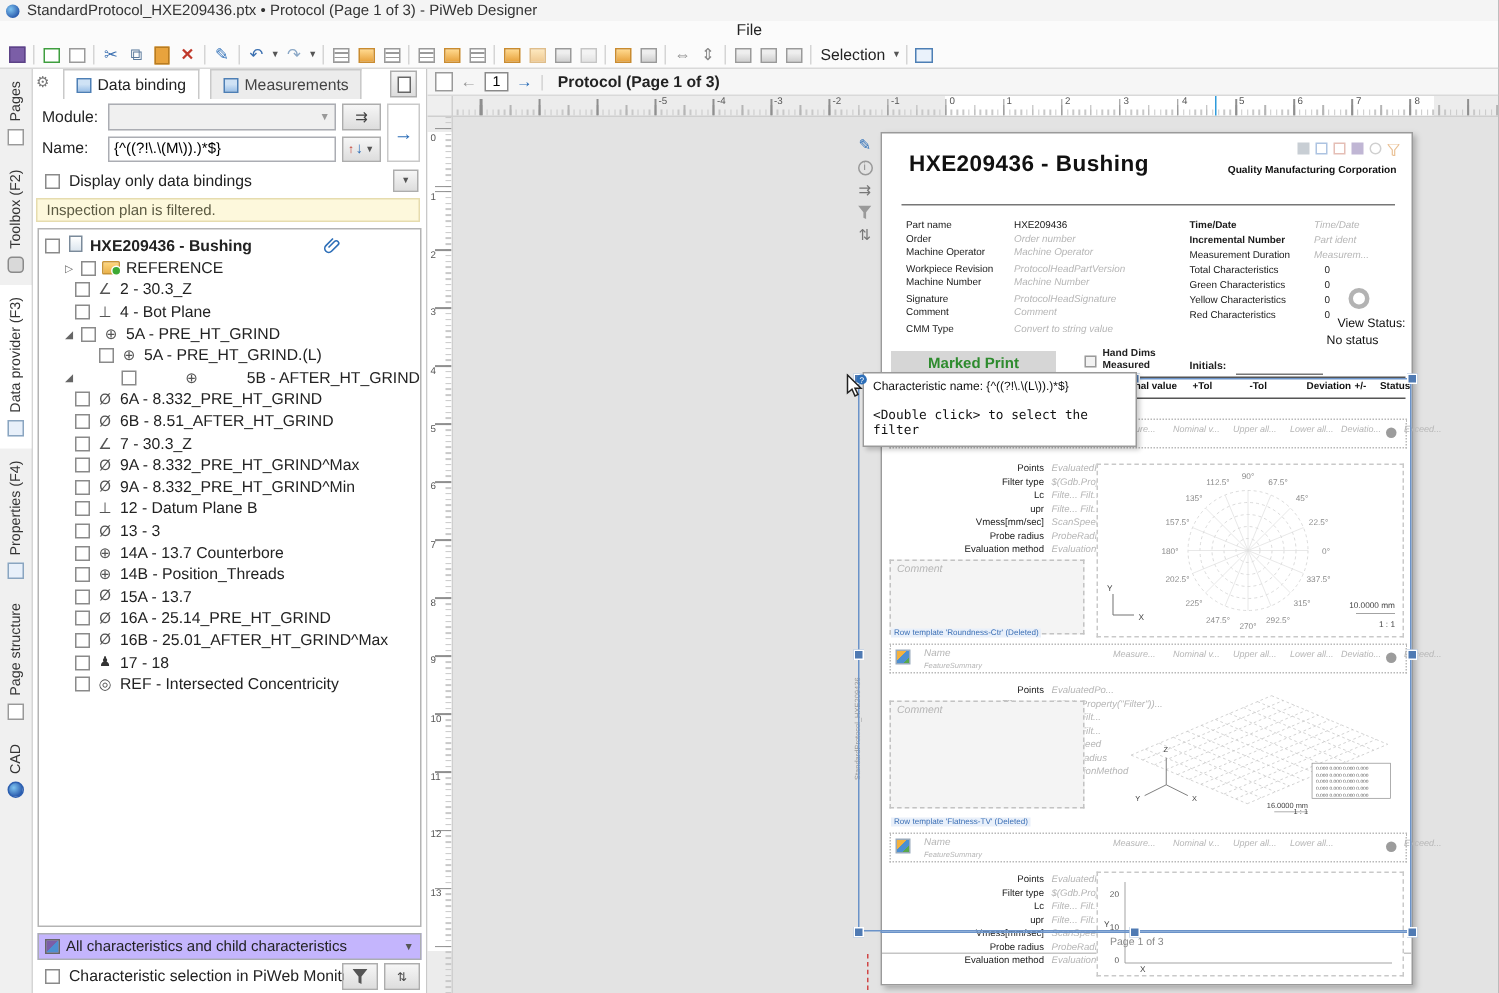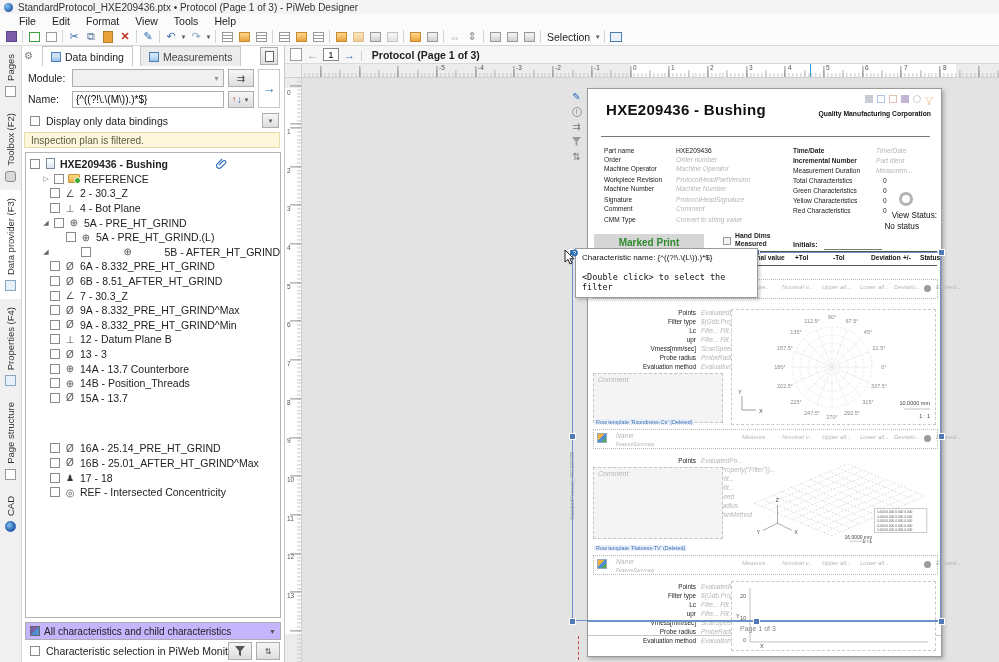--- a/index.html
+++ b/index.html
@@ -3,21 +3,21 @@
 <meta charset="utf-8">
 <style>
   *{margin:0;padding:0;box-sizing:border-box;font-family:"Liberation Sans",sans-serif;}
   html,body{background:#888;}
   #app{position:relative;width:999px;height:662px;background:#fff;overflow:hidden;font-size:11px;color:#222;}
   .abs{position:absolute;}
 
   
   #titlebar{left:0;top:0;width:999px;height:14px;background:#f4f4f4;display:flex;align-items:center;gap:5px;padding-left:4px;font-size:10px;color:#333;}
   #appicon{width:9px;height:9px;border-radius:50%;background:radial-gradient(circle at 35% 35%,#7ec3f0,#2d5fb0 70%);}
-  #menubar{left:0;top:14px;width:999px;height:14px;background:#fbfbfb;display:flex;align-items:center;gap:2px;padding-left:12px;}
+  #menubar{left:0;top:14px;width:999px;height:14px;background:#fbfbfb;display:flex;align-items:center;gap:2px;padding-left:0;flex-direction:column;}
   .menu-item{padding:0 7px;font-size:10.5px;color:#222;}
   #toolbar{left:0;top:28px;width:999px;height:18px;background:#fbfbfb;border-bottom:1px solid #d9d9d9;display:flex;align-items:center;gap:1px;padding-left:3px;}
   .tbtn{width:16px;height:15px;display:flex;align-items:center;justify-content:center;font-size:11px;}
   .tsep{width:1px;height:13px;background:#d5d5d5;margin:0 2px;}
   .caret{font-size:6px;color:#555;width:7px;text-align:center;}
   .gicon{width:11px;height:10px;border:1px solid #9a9a9a;background:linear-gradient(#eee 30%,#cfcfcf);}
   .gicon.orange{border-color:#c98b2f;background:linear-gradient(#ffd98f,#e8a33d);}
   .lines{background:repeating-linear-gradient(#fff 0 2px,#9a9a9a 2px 3px);}
 
   
@@ -394,21 +394,21 @@
         <div class="trow" style="padding-left:20px;">
             <span class="cb"></span>
             <span class="ticon ic-pos"></span>
             <span>14B - Position_Threads</span>
           </div>
         <div class="trow" style="padding-left:20px;">
             <span class="cb"></span>
             <span class="ticon ic-diameter"></span>
             <span>15A - 13.7</span>
           </div>
-        <div class="trow" style="padding-left:20px;margin-top:36px;">
+        <div class="trow" style="padding-left:20px;">
             <span class="cb"></span>
             <span class="ticon ic-diameter"></span>
             <span>16A - 25.14_PRE_HT_GRIND</span>
           </div>
         <div class="trow" style="padding-left:20px;">
             <span class="cb"></span>
             <span class="ticon ic-diameter"></span>
             <span>16B - 25.01_AFTER_HT_GRIND^Max</span>
           </div>
         <div class="trow" style="padding-left:20px;">

